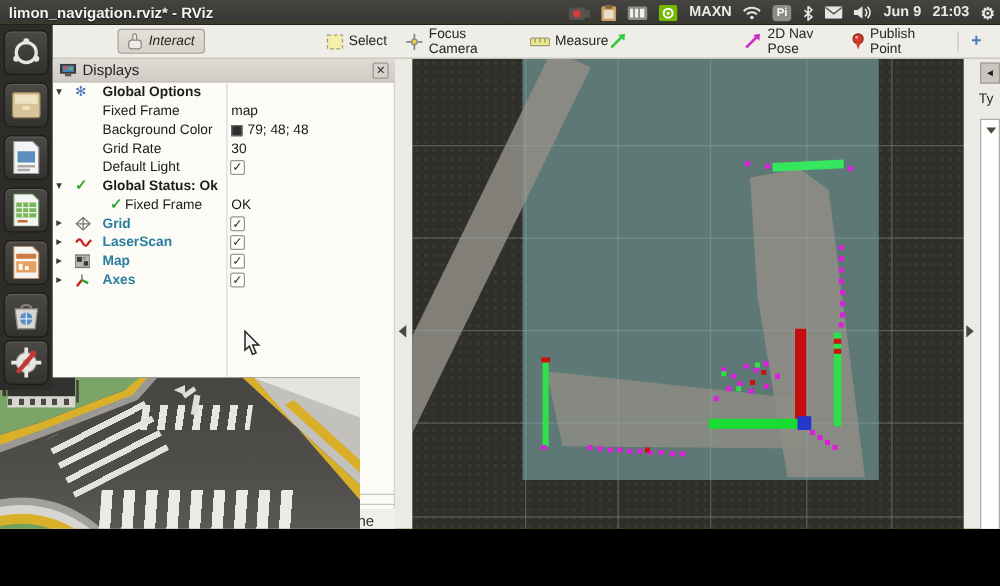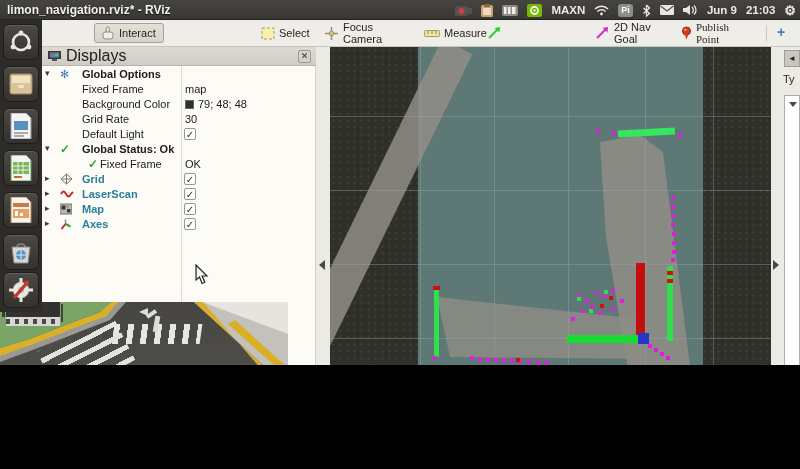--- a/index.html
+++ b/index.html
@@ -1,18 +1,18 @@
 <!DOCTYPE html>
 <html style="--vp-bg: #30302a; --map: #5d7875; --free: #908d86;"><head>
 <meta charset="utf-8">
 <style>
   * { margin:0; padding:0; box-sizing:border-box; }
   html,body { width:800px; height:469px; overflow:hidden; background:#000;
     font-family:"Liberation Sans", sans-serif; }
-  #screen { position:relative; width:800px; height:365px; background:#4d7c0f; overflow:hidden; }
+  #screen { position:relative; width:800px; height:423px; background:#4d7c0f; overflow:hidden; }
 
   
   #top-panel { position:absolute; left:0; top:0; width:800px; height:20px;
     background:linear-gradient(#454440,#383733); border-bottom:1px solid #23221f;
     display:flex; align-items:center; z-index:8; }
   #window-title { color:#f4f2ee; font-size:12px; font-weight:bold; padding-left:7px;
     text-shadow:0 1px 1px #111; white-space:nowrap; }
   #tray { position:absolute; right:4px; top:0; height:20px; display:flex; align-items:center; gap:9px; }
   .tray-item { color:#eceae6; font-size:11.5px; font-weight:bold; display:flex; align-items:center; }
   .tray-item svg { display:block; }
@@ -21,32 +21,32 @@
   #launcher { position:absolute; left:0; top:20px; width:42px; height:292px; background:#2d2c28; z-index:6; }
   .launch-tile { position:absolute; left:3px; width:36px; height:36px; border-radius:6px;
     background:linear-gradient(#4a4945,#33322e); border:1px solid #1d1c19;
     display:flex; align-items:center; justify-content:center; box-shadow:inset 0 1px 0 rgba(255,255,255,.12); }
 
   
   #toolbar { position:absolute; left:42px; top:20px; width:758px; height:27px;
     background:#efede7; border-bottom:1px solid #c8c5be; z-index:2; }
   .tool-btn { position:absolute; top:3px; height:20px; display:flex; align-items:center; gap:4px;
     font-size:11px; color:#26251f; padding:0 5px; border-radius:3px; }
-  .tool-btn.selected { background:linear-gradient(#e3e0d8,#d6d3cb); border:1px solid #a4a19a; }
+  .tool-btn.selected { background:linear-gradient(#e3e0d8,#d6d3cb); border:1px solid #a4a19a;font-style:italic; }
   .tool-btn svg { display:block; }
   #tool-sep { position:absolute; left:724px; top:5px; width:1px; height:16px; background:#c9c6bf; }
   .mini-btn { position:absolute; top:5px; font-weight:bold; font-size:14px; line-height:14px; }
 
   
   #displays-panel { position:absolute; left:42px; top:47px; width:274px; height:418px;
     background:#fcfbf6; border-right:1px solid #d4d1ca; z-index:1; }
   #displays-header { position:absolute; left:0; top:0; width:274px; height:19px;
     background:linear-gradient(#dedbd4,#cfccc5); border-bottom:1px solid #b7b4ad;
     display:flex; align-items:center; }
-  #displays-title { font-size:16px; color:#222; margin-left:24px; }
+  #displays-title { font-size:12px; color:#222; margin-left:24px; }
   #displays-close { position:absolute; right:5px; top:3px; width:13px; height:13px;
     background:#d6d3cc; border:1px solid #9b988f; border-radius:2px; font-size:9px; line-height:11px;
     text-align:center; color:#333; }
   #tree-divider { position:absolute; left:139px; top:19px; width:1px; height:236px; background:#dddad3; }
   .tree-row { position:absolute; left:0; width:274px; height:15px; font-size:11px; color:#1c1b18;
     display:block; }
   .tr-arrow { position:absolute; left:3px; top:1px; font-size:9px; color:#3a3933; }
   .tr-icon  { position:absolute; top:1px; }
   .tr-label { position:absolute; top:1px; white-space:nowrap; }
   .tr-label.display-name { color:#2a7f9e; font-weight:bold; }
@@ -329,23 +329,23 @@
           </svg>
         </span>
       </div>
       <div class="tool-btn" style="left: 548px; width: 78px;">
         <span>
           <svg width="15" height="14">
             <line x1="2" y1="12" x2="11" y2="3" stroke="#cc2ecc" stroke-width="2"></line>
             <polygon points="13,1 12.5,6.5 7.5,2" fill="#cc2ecc"></polygon>
           </svg>
         </span>
-        <span>2D Nav Goal</span>
-      </div>
-      <div class="tool-btn" style="left: 634px; width: 80px; font-family: Liberation Serif, serif;">
+        <span>2D Nav Pose</span>
+      </div>
+      <div class="tool-btn" style="left: 634px; width: 80px;">
         <span>
           <svg width="11" height="14">
             <circle cx="5.5" cy="5" r="4" fill="#d43c2a" stroke="#8a2a1c"></circle>
             <polygon points="3.5,8 7.5,8 5.5,13.5" fill="#d43c2a"></polygon>
             <circle cx="4.3" cy="3.8" r="1.1" fill="#f0b0a8"></circle>
           </svg>
         </span>
         <span>Publish Point</span>
       </div>
     </div>

